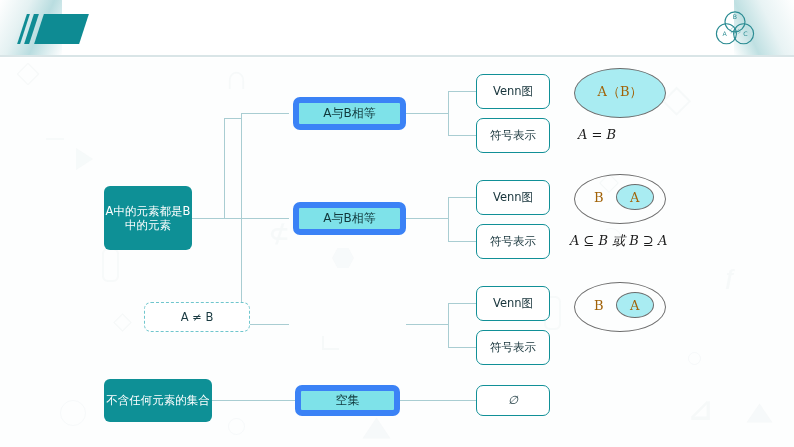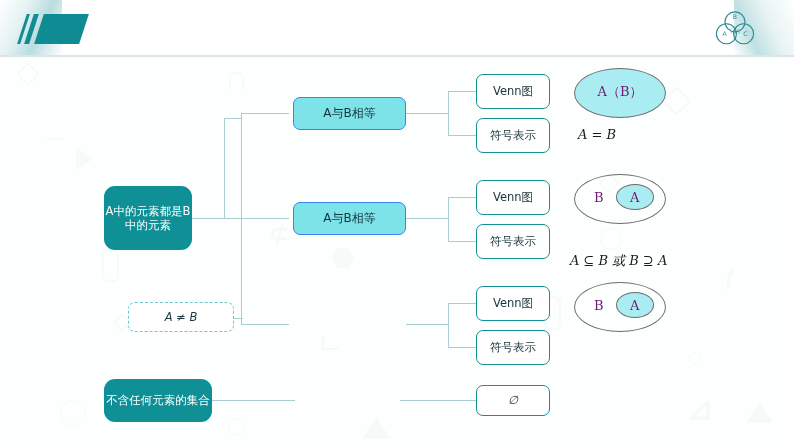--- a/index.html
+++ b/index.html
@@ -42,26 +42,26 @@
   }
   #venn-logo{position:absolute;left:714px;top:9px;width:42px;height:40px;}
 
   
   .box{
     position:absolute;box-sizing:border-box;
     display:flex;align-items:center;justify-content:center;
     text-align:center;line-height:1.22;
   }
   .box-dark{
-    background:#0e9096;color:#ffffff;border-radius:11px;
+    background:#0e9096;color:#ffffff;border-radius:6px;
     font-size:11.5px;font-weight:400;
     font-family:"DejaVu Sans","Liberation Sans",sans-serif;
   }
   .box-cyan{
-    background:#7ee2e9;color:#11383c;border:1px solid #3b82f6;border-radius:7px;
+    background:#7ee2e9;color:#11383c;border:6px solid #3b82f6;border-radius:7px;
     font-size:12px;
     font-family:"DejaVu Sans","Liberation Sans",sans-serif;
   }
   .box-white{
     background:#ffffff;color:#16333a;border:1.6px solid #119097;border-radius:7px;
     font-size:11.5px;
     font-family:"DejaVu Sans","Liberation Sans",sans-serif;
   }
   .box-dash{
     background:#ffffff;color:#1b3b42;border:1.4px dashed #6fc6cd;border-radius:7px;
@@ -74,21 +74,21 @@
   .lnh{height:1px;}
   .lnv{width:1px;}
 
   
   .venn{position:absolute;}
   .ell{position:absolute;border-radius:50%;box-sizing:border-box;}
   .ell-out{border:1.1px solid #6d6d6d;background:transparent;}
   .ell-fill{border:1.1px solid #6d6d6d;background:#a9ecf2;}
   .ell-lbl{
     position:absolute;font-family:"DejaVu Serif","Liberation Serif",serif;
-    font-size:13px;color:#701a75;
+    font-size:13px;color:#a16207;
   }
   .sym{
     position:absolute;font-family:"DejaVu Serif","Liberation Serif",serif;
     font-style:italic;font-size:13px;color:#1b1b1b;white-space:nowrap;
   }
 </style>
 </head>
 <body>
 
 <div id="stage">
@@ -183,29 +183,30 @@
   <div class="box box-cyan" style="left:293px;top:202px;width:113px;height:33px;">A与B相等</div>
   <div class="box box-white" style="left:476px;top:180px;width:74px;height:35px;">Venn图</div>
   <div class="box box-white" style="left:476px;top:224px;width:74px;height:35px;">符号表示</div>
 
   <div class="venn" style="left:574px;top:174px;width:92px;height:54px;">
     <div class="ell ell-out" style="left:0;top:0;width:92px;height:50px;"></div>
     <div class="ell ell-fill" style="left:42px;top:10px;width:38px;height:26px;"></div>
     <div class="ell-lbl" style="left:20px;top:16px;">B</div>
     <div class="ell-lbl" style="left:56px;top:16px;">A</div>
   </div>
-  <div class="sym" style="left:570px;top:232px;margin-top:20px;">A ⊆ B 或 B ⊇ A</div>
-
-  <div class="box box-dash" style="left:128px;top:302px;width:106px;height:30px;font-style:italic;">A ≠ B</div>
+  <div class="sym" style="left:570px;top:232px;">A ⊆ B 或 B ⊇ A</div>
+
+  <div class="box box-dash" style="left:144px;top:302px;width:106px;height:30px;">A ≠ B</div>
   <div class="box box-white" style="left:476px;top:286px;width:74px;height:35px;">Venn图</div>
   <div class="box box-white" style="left:476px;top:330px;width:74px;height:35px;">符号表示</div>
 
   <div class="venn" style="left:574px;top:282px;width:92px;height:54px;">
     <div class="ell ell-out" style="left:0;top:0;width:92px;height:50px;"></div>
     <div class="ell ell-fill" style="left:42px;top:10px;width:38px;height:26px;"></div>
     <div class="ell-lbl" style="left:20px;top:16px;">B</div>
     <div class="ell-lbl" style="left:56px;top:16px;">A</div>
   </div>
 
   <div class="box box-dark" style="left:104px;top:379px;width:108px;height:43px;">不含任何元素的集合</div>
+  <div class="box box-cyan" style="left:295px;top:385px;width:105px;height:31px;">空集</div>
   <div class="box box-white" style="left:476px;top:385px;width:74px;height:31px;font-family:'DejaVu Serif',serif;font-style:italic;">∅</div>
 
 </div>
 
 </body></html>

